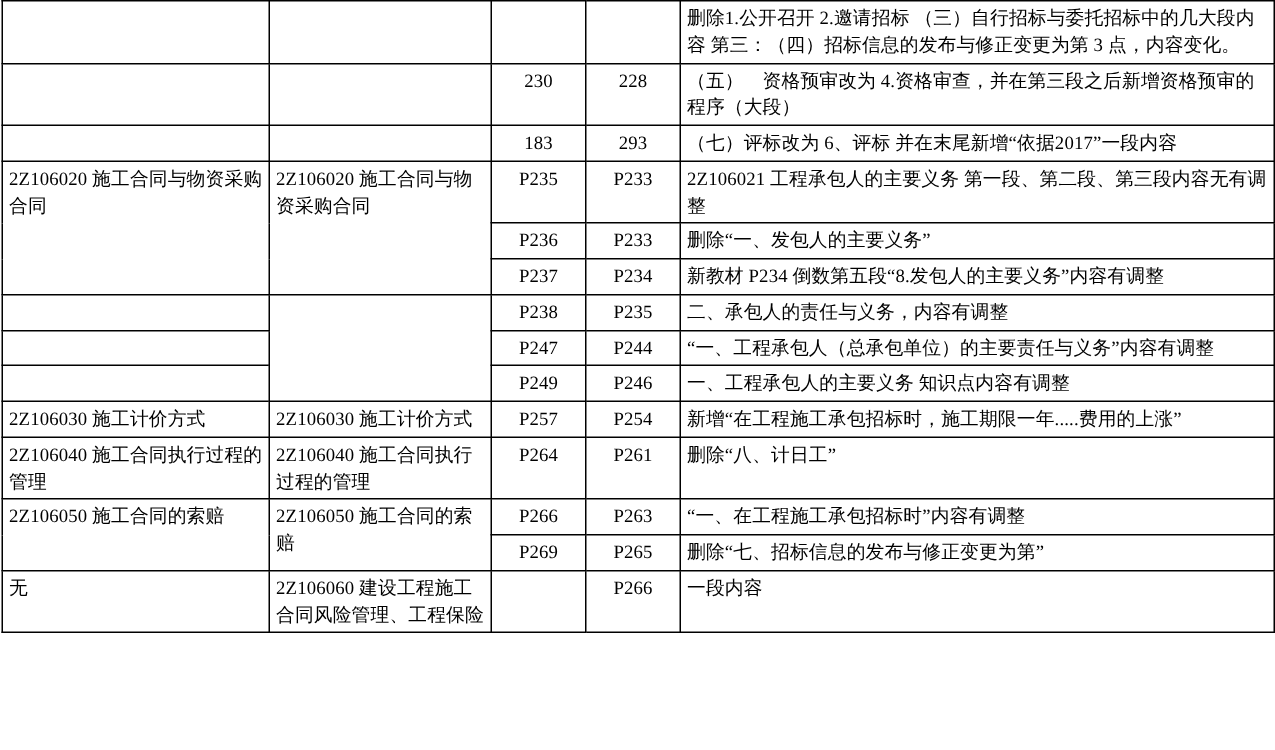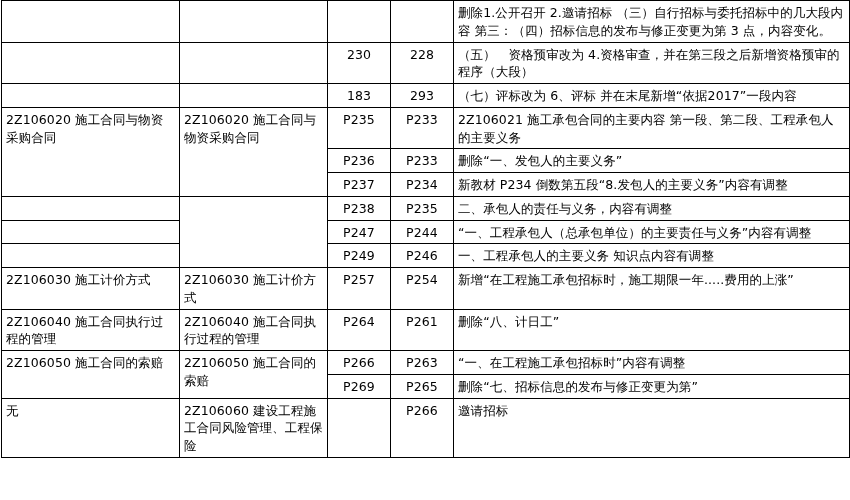--- a/index.html
+++ b/index.html
@@ -12,20 +12,21 @@
     height: 500px;
     font-family: "DejaVu Sans", "Liberation Sans", sans-serif;
     color: #000000;
     overflow: hidden;
   }
   .sheet {
     width: 786px;
     height: 500px;
     box-sizing: border-box;
     padding: 0;
+    font-family: Liberation Serif, serif;
   }
   table.cmp {
     border-collapse: collapse;
     table-layout: fixed;
     width: 848px;
     margin: 0 1px;
     border: 1px solid #000;
   }
   table.cmp td {
     border: 1px solid #000;
@@ -90,21 +91,21 @@
         <td class="num">183</td>
         <td class="num">293</td>
         <td class="desc">（七）评标改为 6、评标 并在末尾新增“依据2017”一段内容</td>
       </tr>
 
       <tr>
         <td class="desc" rowspan="3">2Z106020 施工合同与物资采购合同</td>
         <td class="desc" rowspan="3">2Z106020 施工合同与物资采购合同</td>
         <td class="num">P235</td>
         <td class="num">P233</td>
-        <td class="desc">2Z106021 施工承包合同的主要内容 第一段、第二段、工程承包人的主要义务</td>
+        <td class="desc">2Z106021 工程承包人的主要义务 第一段、第二段、第三段内容无有调整</td>
       </tr>
 
       <tr>
         <td class="num">P236</td>
         <td class="num">P233</td>
         <td class="desc">删除“一、发包人的主要义务”</td>
       </tr>
 
       <tr>
         <td class="num">P237</td>
@@ -162,18 +163,18 @@
         <td class="num">P269</td>
         <td class="num">P265</td>
         <td class="desc">删除“七、招标信息的发布与修正变更为第”</td>
       </tr>
 
       <tr>
         <td class="desc">无</td>
         <td class="desc">2Z106060 建设工程施工合同风险管理、工程保险</td>
         <td class="num"></td>
         <td class="num">P266</td>
-        <td class="desc">邀请招标</td>
+        <td class="desc">一段内容</td>
       </tr>
 
     </tbody>
   </table>
 </div>
 
 </body></html>

